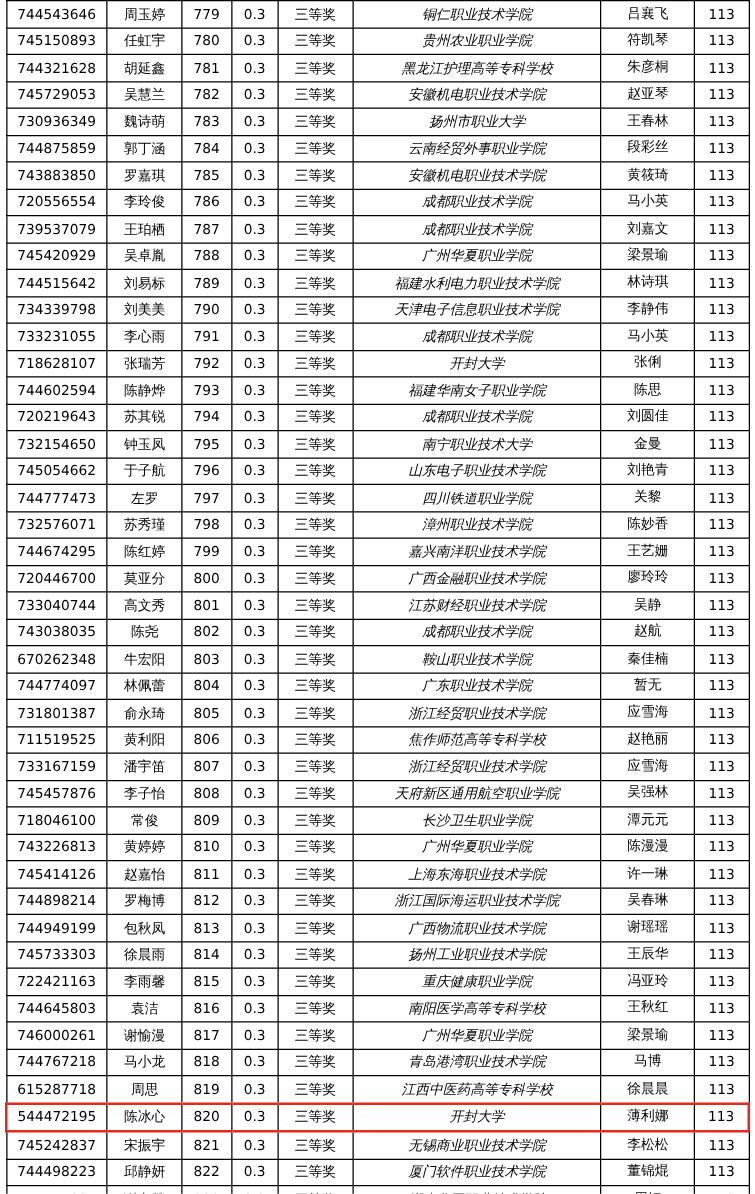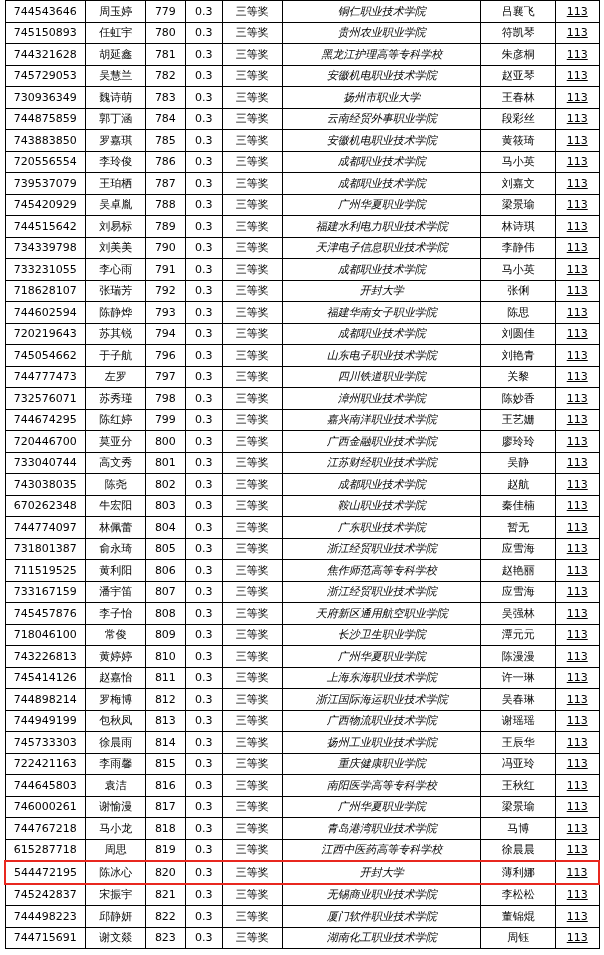--- a/index.html
+++ b/index.html
@@ -47,21 +47,21 @@
   col.c-teacher { width: 72px; }
   col.c-code    { width: 42px; }
 
   td.id      { font-size: 11px; }
   td.name    { font-size: 11px; }
   td.no      { font-size: 11px; }
   td.score   { font-size: 11px; }
   td.prize   { font-size: 11px; }
   td.school  { font-size: 11px; font-style: italic; }
   td.teacher { font-size: 11px; font-family: Liberation Serif, serif; }
-  td.code    { font-size: 11px; text-decoration: underline; }
+  td.code    { font-size: 11px; }
 
   tr.highlight-row td {
     border-top: 2px solid #e8271f;
     border-bottom: 2px solid #e8271f;
   }
   tr.highlight-row td:first-child {
     border-left: 2px solid #e8271f;
   }
   tr.highlight-row td:last-child {
     border-right: 2px solid #e8271f;
@@ -237,20 +237,30 @@
           <td class="id">720219643</td>
           <td class="name">苏其锐</td>
           <td class="no">794</td>
           <td class="score">0.3</td>
           <td class="prize">三等奖</td>
           <td class="school">成都职业技术学院</td>
           <td class="teacher">刘圆佳</td>
           <td class="code">113</td>
         </tr>
         <tr>
+          <td class="id">732154650</td>
+          <td class="name">钟玉凤</td>
+          <td class="no">795</td>
+          <td class="score">0.3</td>
+          <td class="prize">三等奖</td>
+          <td class="school">南宁职业技术大学</td>
+          <td class="teacher">金曼</td>
+          <td class="code">113</td>
+        </tr>
+        <tr>
           <td class="id">745054662</td>
           <td class="name">于子航</td>
           <td class="no">796</td>
           <td class="score">0.3</td>
           <td class="prize">三等奖</td>
           <td class="school">山东电子职业技术学院</td>
           <td class="teacher">刘艳青</td>
           <td class="code">113</td>
         </tr>
         <tr>

